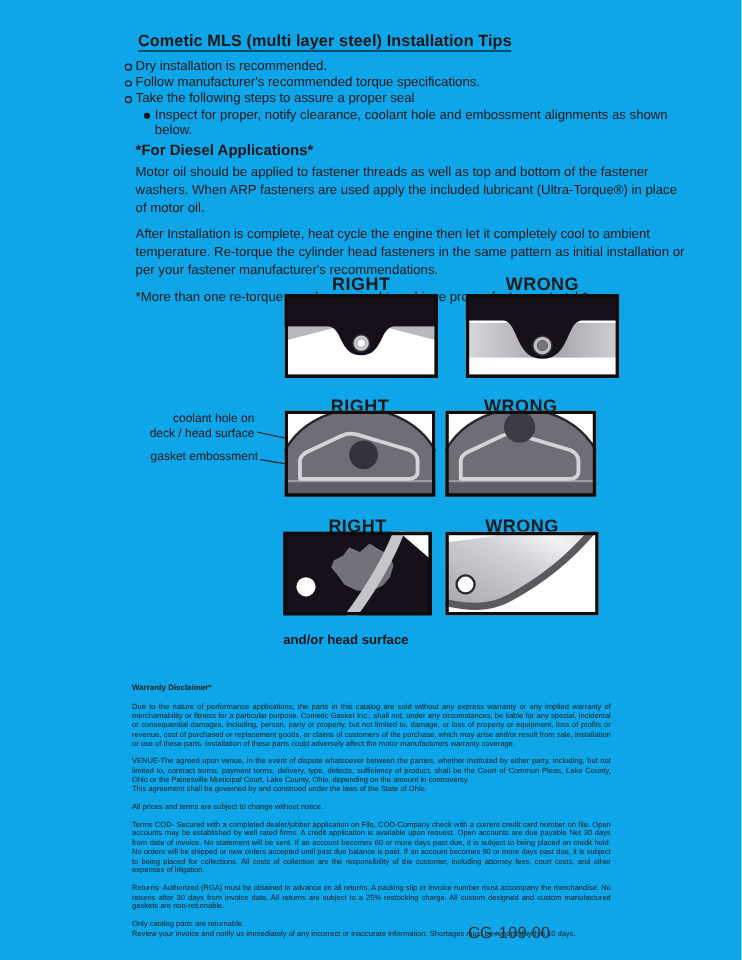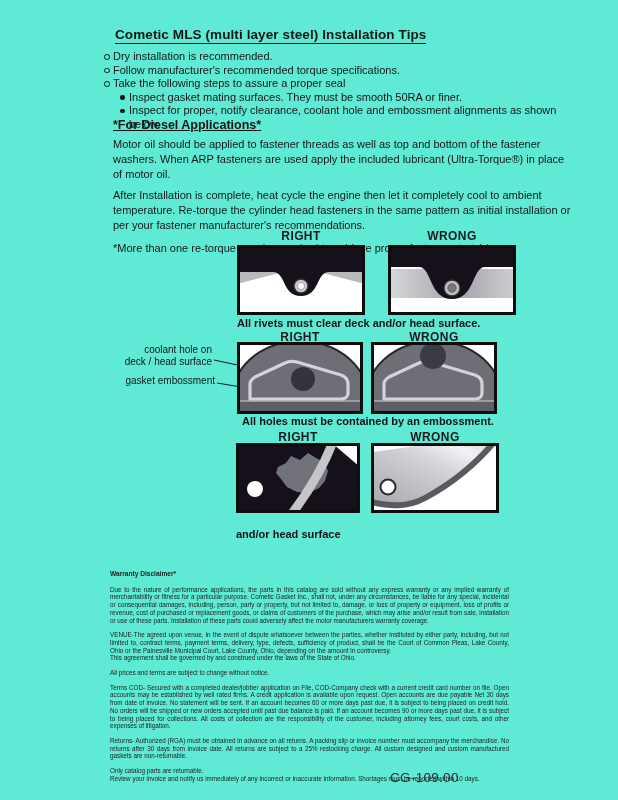--- a/index.html
+++ b/index.html
@@ -1,40 +1,40 @@
 <!DOCTYPE html>
 <html><head>
 <meta charset="utf-8">
 <style>
   html,body { margin:0; padding:0; background:#ffffff; }
   .page {
-    position:relative; width:618px; height:800px; background:#5eead4;
+    position:relative; width:618px; height:800px; background:#0ea5e9;
     font-family:"Liberation Sans","DejaVu Sans",sans-serif; color:#161616;
     overflow:hidden;
   }
   
   .intro { position:absolute; left:103px; top:25px; width:480px; }
   .title {
     display:inline-block; margin:0 0 6px 12px; font-size:13.5px; font-weight:bold;
     border-bottom:1.6px solid #141414; padding-bottom:1px; letter-spacing:0.1px;
   }
   .bullet { position:relative; padding-left:10px; font-size:11px; line-height:13.5px; }
   .bullet::before {
     content:""; position:absolute; left:1px; top:4.2px; width:3.6px; height:3.6px;
     border:1px solid #141414; border-radius:50%;
   }
   .bullet.sub { margin-left:16px; }
   .bullet.sub::before { background:#141414; border:none; width:4.6px; height:4.6px; top:4.6px; }
   
   .diesel { position:absolute; left:113px; top:118px; width:458px; font-size:11px; line-height:15px; }
-  .diesel-heading { font-size:12.5px; font-weight:bold; margin:0 0 4px 0;text-decoration:underline; }
+  .diesel-heading { font-size:12.5px; font-weight:bold; margin:0 0 4px 0; }
   .diesel p { margin:0 0 6px 0; }
   .diesel .note { margin-top:8px; }
   
-  .dlabel { position:absolute; text-align:center; font-size:12px; font-weight:600; letter-spacing:0.4px; color:#1a1a1a; }
+  .dlabel { position:absolute; text-align:center; font-size:15px; font-weight:600; letter-spacing:0.4px; color:#1a1a1a; }
   .dimg { position:absolute; }
   .dimg svg { display:block; }
   .dcap { position:absolute; font-size:11px; font-weight:700; color:#141414; }
   .ann { position:absolute; font-size:10px; line-height:11.5px; text-align:right; color:#141414; }
   .pointer-overlay { position:absolute; left:108px; top:336px; pointer-events:none; }
   
   .legal { position:absolute; left:110px; top:570px; width:399px; font-size:6.3px; line-height:7.7px; text-align:justify; color:#1d1d1d; }
   .legal .lhead { font-size:6.6px; font-weight:bold; margin:0 0 8px 0; text-align:left; }
   .legal p { margin:0 0 7px 0; }
   .legal p.tight { margin:0; }
@@ -44,21 +44,20 @@
 </head>
 <body>
 
 <div class="page">
 
   <div class="intro">
     <div class="title">Cometic MLS (multi layer steel) Installation Tips</div>
     <div class="bullet">Dry installation is recommended.</div>
     <div class="bullet">Follow manufacturer's recommended torque specifications.</div>
     <div class="bullet">Take the following steps to assure a proper seal</div>
-    <div class="bullet sub">Inspect gasket mating surfaces.  They must be smooth 50RA or finer.</div>
     <div class="bullet sub">Inspect for proper, notify clearance, coolant hole and embossment alignments as shown below.</div>
   </div>
 
   <div class="diesel">
     <div class="diesel-heading">*For Diesel Applications*</div>
     <p>Motor oil should be applied to fastener threads as well as top and bottom of the fastener washers. When ARP fasteners are used apply the included lubricant (Ultra-Torque®) in place of motor oil.</p>
     <p>After Installation is complete, heat cycle the engine then let it completely cool to ambient temperature. Re-torque the cylinder head fasteners in the same pattern as initial installation or per your fastener manufacturer's recommendations.</p>
     <p class="note">*More than one re-torque may be required to achieve proper fastener stretch*</p>
   </div>
 
@@ -86,21 +85,20 @@
         </linearGradient>
       </defs>
       <rect x="0" y="0" width="128" height="70" fill="#ffffff"></rect>
       <rect x="0" y="24" width="128" height="29" fill="url(#gw1)"></rect>
       <path d="M0,0 H128 V22 H97 C84,22 87,54 64,54 C41,54 44,22 31,22 H0 Z" fill="#16101a"></path>
       <circle cx="64" cy="43" r="8" fill="#bfbfc3" stroke="#2f2f33" stroke-width="1.3"></circle>
       <circle cx="64" cy="43" r="4.2" fill="#76767c" stroke="#55555a" stroke-width="0.8"></circle>
       <rect x="1.5" y="1.5" width="125" height="67" fill="none" stroke="#0d0d0d" stroke-width="3"></rect>
     </svg>
   </div>
-  <div class="dcap" style="left:237px; top:317px;">All rivets must clear deck and/or head surface.</div>
 
   <div class="dlabel" style="left:237px; top:330px; width:126px;">RIGHT</div>
   <div class="dlabel" style="left:371px; top:330px; width:126px;">WRONG</div>
 
   <div class="ann" style="left:112px; top:344px; width:100px;">
     <div>coolant hole on</div>
     <div>deck / head surface</div>
   </div>
   <div class="ann" style="left:112px; top:375px; width:103px;">gasket embossment</div>
 
@@ -128,21 +126,20 @@
       <path d="M0,72 V34 C10,16 26,5 48,0 L78,0 C100,5 116,16 126,34 V72 Z" fill="#6e6e76"></path>
       <path d="M0,34 C10,16 26,5 48,0" stroke="#26262b" stroke-width="2" fill="none"></path>
       <path d="M78,0 C100,5 116,16 126,34" stroke="#26262b" stroke-width="2" fill="none"></path>
       <rect x="0" y="58" width="126" height="2" fill="#9a9aa0"></rect>
       <rect x="0" y="60" width="126" height="12" fill="#5e5e66"></rect>
       <path d="M13,57 V42 C13,39 15,37 18,35 L48,21 C52,19 56,19 60,20 L104,33 C109,35 111,38 111,42 V51 C111,55 108,57 104,57 Z" fill="none" stroke="#d4d4d8" stroke-width="3.2" stroke-linejoin="round"></path>
       <circle cx="62" cy="14" r="13" fill="#3b3b43"></circle>
       <rect x="1.5" y="1.5" width="123" height="69" fill="none" stroke="#0d0d0d" stroke-width="3"></rect>
     </svg>
   </div>
-  <div class="dcap" style="left:237px; top:415px; width:262px; text-align:center;">All holes must be contained by an embossment.</div>
 
   <div class="dlabel" style="left:236px; top:430px; width:124px;">RIGHT</div>
   <div class="dlabel" style="left:371px; top:430px; width:128px;">WRONG</div>
 
   <div class="dimg" style="left:236px; top:443px;">
     <svg width="124" height="70" viewBox="0 0 124 70">
       <rect x="0" y="0" width="124" height="70" fill="#16101a"></rect>
       <polygon points="96,0 124,0 124,24" fill="#ffffff"></polygon>
       <polygon points="42,24 50,20 55,13 64,17 72,10 80,15 88,19 92,28 89,38 83,45 73,50 61,49 51,44 45,36 40,30" fill="#72727a"></polygon>
       <path d="M98,-4 C90,18 76,44 55,72" stroke="#c6c6ca" stroke-width="9" fill="none"></path>

